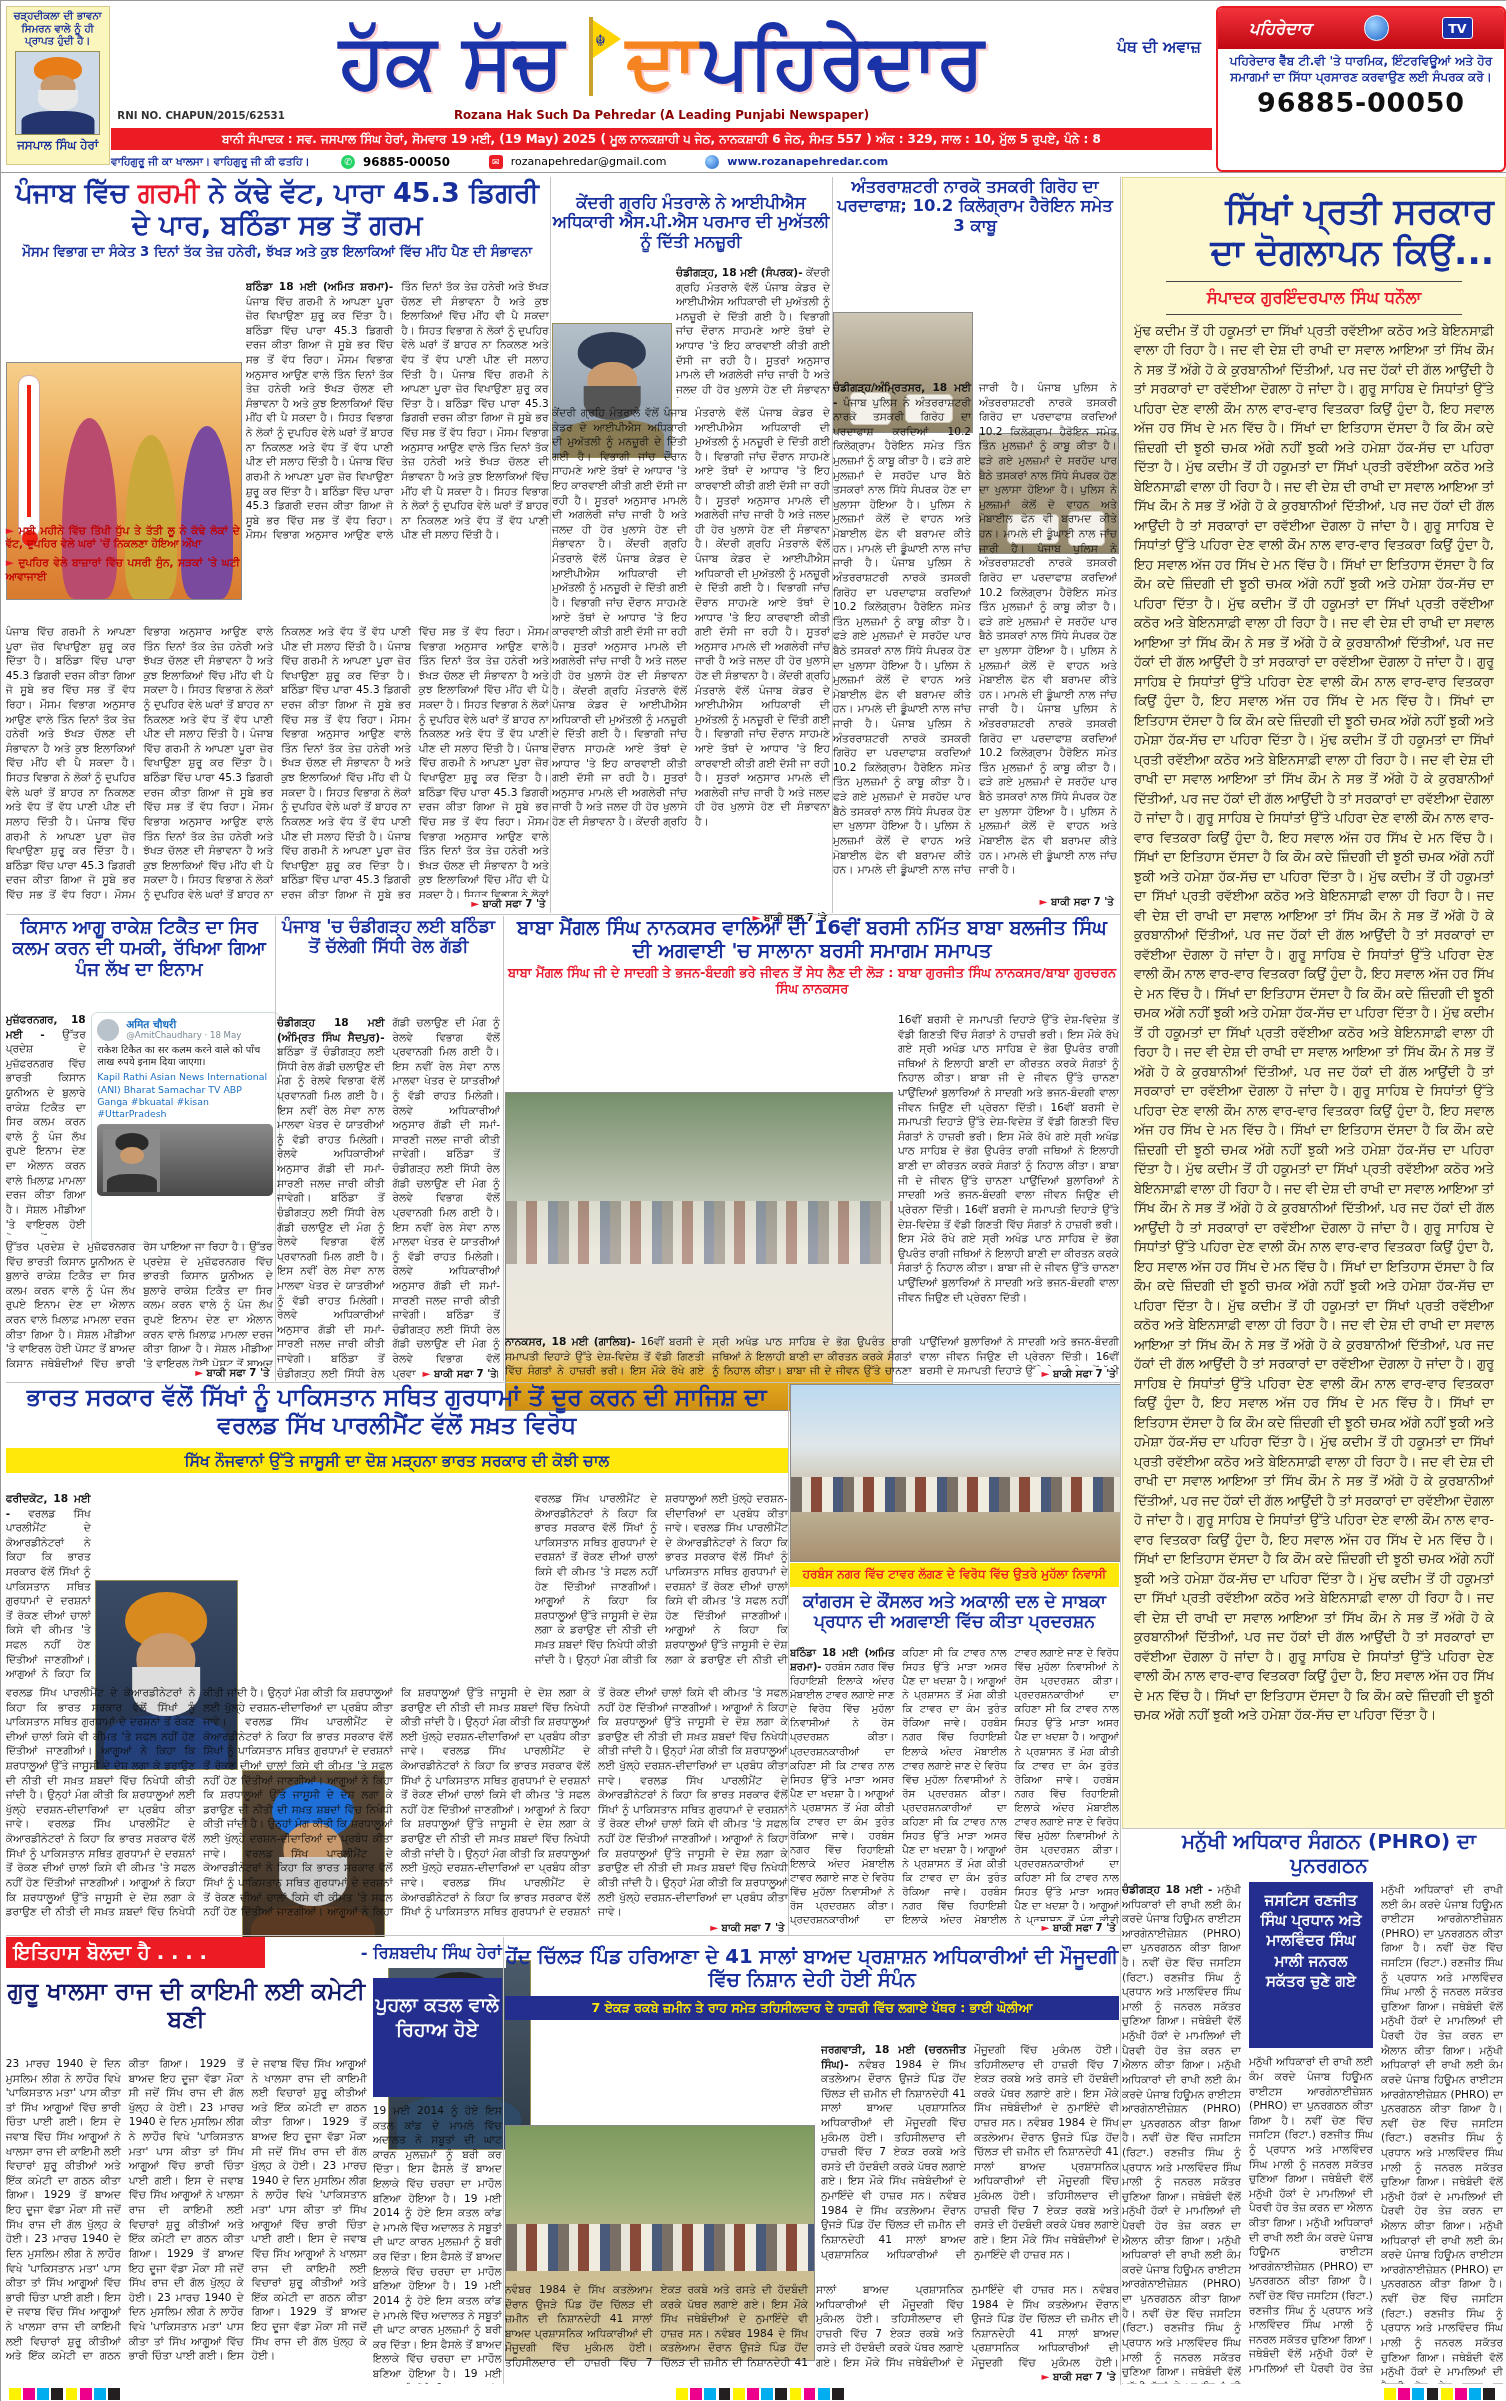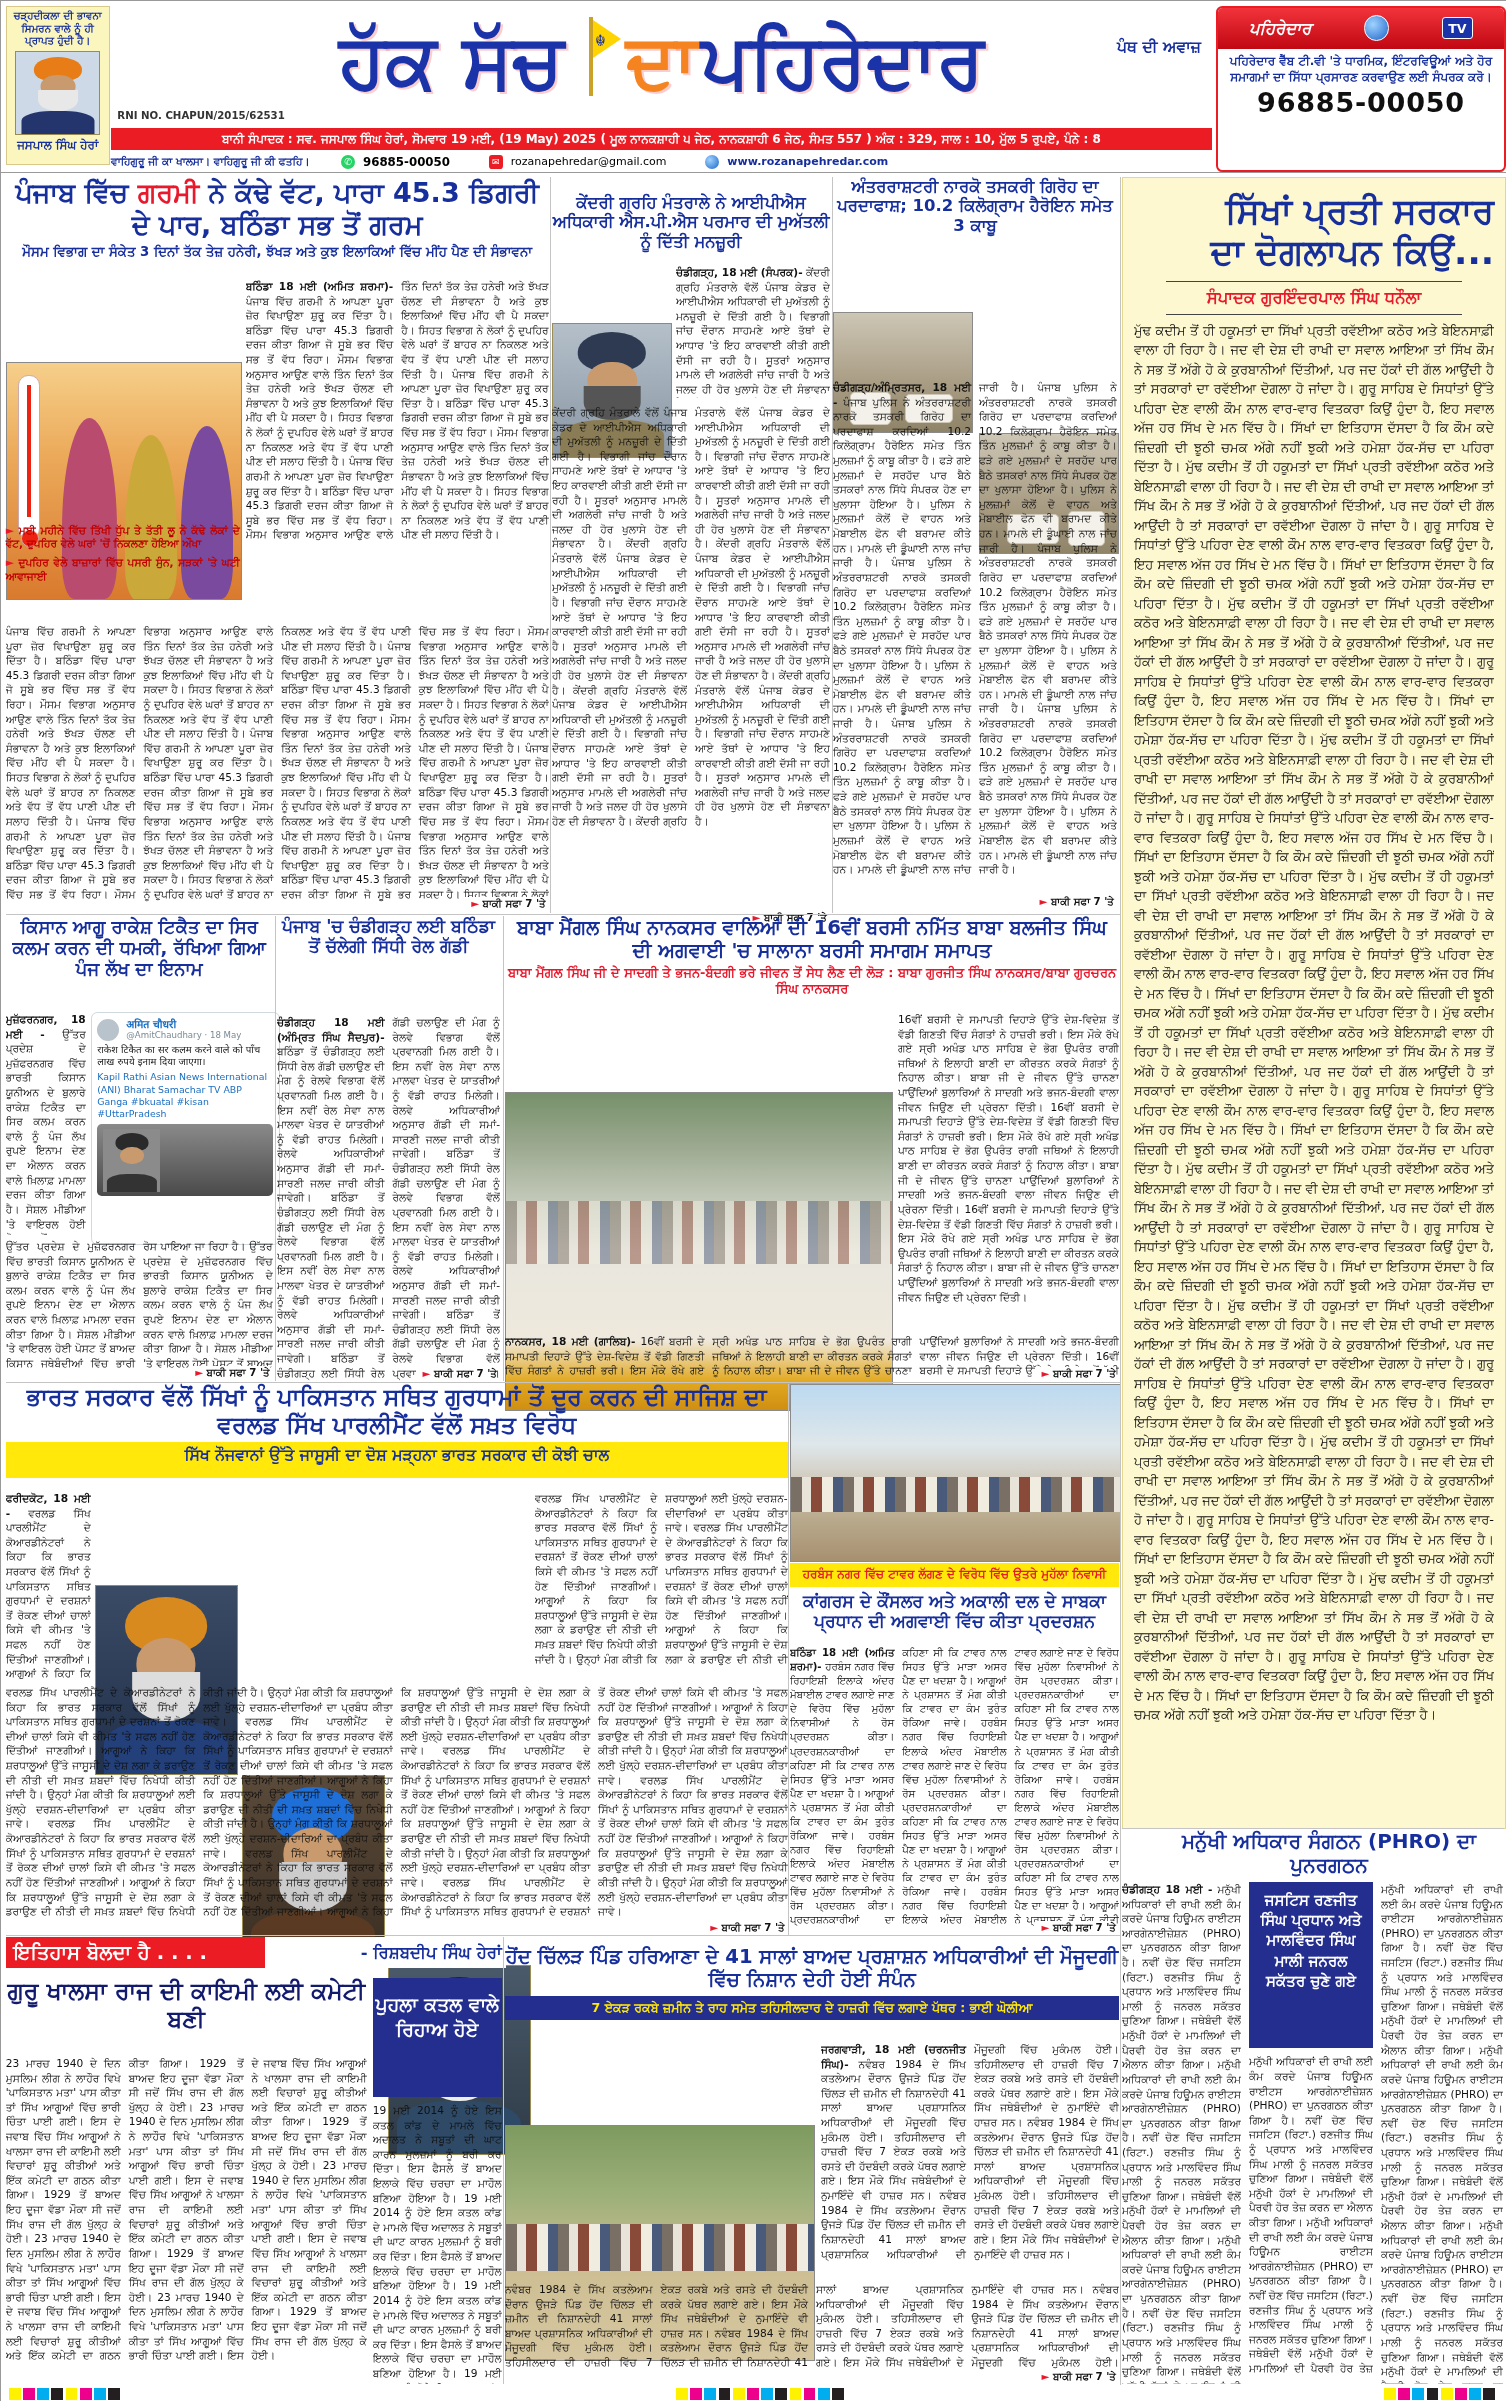--- a/index.html
+++ b/index.html
@@ -105,20 +105,21 @@
     <div class="abs title-row" style="left:0;top:11px;width:100%;">
       <span class="t-blue">ਹੱਕ ਸੱਚ</span>
       <span class="flag">
         <span class="pole"></span><span class="pennant"></span>
         <span class="khanda">☬</span>
       </span>
       <span class="t-orange">ਦਾ</span>
       <span class="t-blue">ਪਹਿਰੇਦਾਰ</span>
     </div>
     <div class="abs" style="left:6.3px;top:104px;font-size:10.2px;font-weight:bold;color:#333;">RNI NO. CHAPUN/2015/62531</div>
+    <div class="abs" style="left:0;top:102px;width:100%;text-align:center;font-size:11.8px;font-weight:bold;color:#8b0000;">Rozana Hak Such Da Pehredar (A Leading Punjabi Newspaper)</div>
     <div class="abs redbar" style="left:0;top:122px;width:100%;height:22px;">ਬਾਨੀ ਸੰਪਾਦਕ : ਸਵ. ਜਸਪਾਲ ਸਿੰਘ ਹੇਰਾਂ, ਸੋਮਵਾਰ 19 ਮਈ, (19 May) 2025 ( ਮੂਲ ਨਾਨਕਸ਼ਾਹੀ ੫ ਜੇਠ, ਨਾਨਕਸ਼ਾਹੀ 6 ਜੇਠ, ਸੰਮਤ 557 ) ਅੰਕ : 329, ਸਾਲ : 10, ਮੁੱਲ 5 ਰੁਪਏ, ਪੰਨੇ : 8</div>
     <div class="abs contactbar" style="left:0;top:148px;width:100%;height:15.7px;">
       <span style="color:#172f9c;font-weight:bold;">ਵਾਹਿਗੁਰੂ ਜੀ ਕਾ ਖਾਲਸਾ। ਵਾਹਿਗੁਰੂ ਜੀ ਕੀ ਫਤਹਿ।</span>
       <span class="ico round" style="background:#25d366;margin-left:23.6px;">✆</span>
       <span style="font-weight:bold;font-size:11.8px;">96885-00050</span>
       <span class="ico" style="background:#ec1c24;margin-left:31px;">✉</span>
       <span style="font-size:11px;">rozanapehredar@gmail.com</span>
       <span class="ico round" style="background:radial-gradient(circle at 35% 35%,#9fd3ff,#1c63c9);margin-left:31px;"></span>
       <span style="font-size:11px;font-weight:bold;color:#172f9c;">www.rozanapehredar.com</span>
     </div>
@@ -260,21 +261,21 @@
     </div>
     <div class="abs bodytext cols3" style="left:0;top:418px;width:614px;height:47px;">
       <span class="dateline">ਨਾਨਕਸਰ, 18 ਮਈ (ਗਾਲਿਬ)-</span>
       <span>16ਵੀਂ ਬਰਸੀ ਦੇ ਸਮਾਪਤੀ ਦਿਹਾੜੇ ਉੱਤੇ ਦੇਸ਼-ਵਿਦੇਸ਼ ਤੋਂ ਵੱਡੀ ਗਿਣਤੀ ਵਿੱਚ ਸੰਗਤਾਂ ਨੇ ਹਾਜ਼ਰੀ ਭਰੀ। ਇਸ ਮੌਕੇ ਰੱਖੇ ਗਏ ਸ੍ਰੀ ਅਖੰਡ ਪਾਠ ਸਾਹਿਬ ਦੇ ਭੋਗ ਉਪਰੰਤ ਰਾਗੀ ਜਥਿਆਂ ਨੇ ਇਲਾਹੀ ਬਾਣੀ ਦਾ ਕੀਰਤਨ ਕਰਕੇ ਸੰਗਤਾਂ ਨੂੰ ਨਿਹਾਲ ਕੀਤਾ। ਬਾਬਾ ਜੀ ਦੇ ਜੀਵਨ ਉੱਤੇ ਚਾਨਣਾ ਪਾਉਂਦਿਆਂ ਬੁਲਾਰਿਆਂ ਨੇ ਸਾਦਗੀ ਅਤੇ ਭਜਨ-ਬੰਦਗੀ ਵਾਲਾ ਜੀਵਨ ਜਿਉਣ ਦੀ ਪ੍ਰੇਰਨਾ ਦਿੱਤੀ। 16ਵੀਂ ਬਰਸੀ ਦੇ ਸਮਾਪਤੀ ਦਿਹਾੜੇ ਉੱਤੇ ਦੇਸ਼-ਵਿਦੇਸ਼ ਤੋਂ ਵੱਡੀ ਗਿਣਤੀ ਵਿੱਚ ਸੰਗਤਾਂ ਨੇ ਹਾਜ਼ਰੀ ਭਰੀ। ਇਸ ਮੌਕੇ ਰੱਖੇ ਗਏ ਸ੍ਰੀ ਅਖੰਡ ਪਾਠ ਸਾਹਿਬ ਦੇ ਭੋਗ ਉਪਰੰਤ ਰਾਗੀ ਜਥਿਆਂ ਨੇ ਇਲਾਹੀ ਬਾਣੀ ਦਾ ਕੀਰਤਨ ਕਰਕੇ ਸੰਗਤਾਂ ਨੂੰ ਨਿਹਾਲ ਕੀਤਾ। ਬਾਬਾ ਜੀ ਦੇ ਜੀਵਨ ਉੱਤੇ ਚਾਨਣਾ ਪਾਉਂਦਿਆਂ ਬੁਲਾਰਿਆਂ ਨੇ ਸਾਦਗੀ ਅਤੇ ਭਜਨ-ਬੰਦਗੀ ਵਾਲਾ ਜੀਵਨ ਜਿਉਣ ਦੀ ਪ੍ਰੇਰਨਾ ਦਿੱਤੀ।</span>
       <div class="cont"><span class="arr">►</span> <span>ਬਾਕੀ ਸਫਾ 7 'ਤੇ</span></div>
     </div>
   </div>
 
   <div class="abs" style="left:4.7px;top:1383px;width:782px;height:551px;">
     <div class="hl" style="font-size:23.6px;">ਭਾਰਤ ਸਰਕਾਰ ਵੱਲੋਂ ਸਿੱਖਾਂ ਨੂੰ ਪਾਕਿਸਤਾਨ ਸਥਿਤ ਗੁਰਧਾਮਾਂ ਤੋਂ ਦੂਰ ਕਰਨ ਦੀ ਸਾਜਿਸ਼ ਦਾ ਵਰਲਡ ਸਿੱਖ ਪਾਰਲੀਮੈਂਟ ਵੱਲੋਂ ਸਖ਼ਤ ਵਿਰੋਧ</div>
-    <div class="band-y" style="margin-top:2px;height:36px;line-height:25px;font-size:15.7px;">ਸਿੱਖ ਨੌਜਵਾਨਾਂ ਉੱਤੇ ਜਾਸੂਸੀ ਦਾ ਦੋਸ਼ ਮੜ੍ਹਨਾ ਭਾਰਤ ਸਰਕਾਰ ਦੀ ਕੋਝੀ ਚਾਲ</div>
+    <div class="band-y" style="margin-top:8px;height:25px;line-height:25px;font-size:15.7px;">ਸਿੱਖ ਨੌਜਵਾਨਾਂ ਉੱਤੇ ਜਾਸੂਸੀ ਦਾ ਦੋਸ਼ ਮੜ੍ਹਨਾ ਭਾਰਤ ਸਰਕਾਰ ਦੀ ਕੋਝੀ ਚਾਲ</div>
     <div class="abs bodytext" style="left:0;top:107px;width:85px;height:188px;">
       <span class="dateline">ਫਰੀਦਕੋਟ, 18 ਮਈ -</span>
       <span>ਵਰਲਡ ਸਿੱਖ ਪਾਰਲੀਮੈਂਟ ਦੇ ਕੋਆਰਡੀਨੇਟਰਾਂ ਨੇ ਕਿਹਾ ਕਿ ਭਾਰਤ ਸਰਕਾਰ ਵੱਲੋਂ ਸਿੱਖਾਂ ਨੂੰ ਪਾਕਿਸਤਾਨ ਸਥਿਤ ਗੁਰਧਾਮਾਂ ਦੇ ਦਰਸ਼ਨਾਂ ਤੋਂ ਰੋਕਣ ਦੀਆਂ ਚਾਲਾਂ ਕਿਸੇ ਵੀ ਕੀਮਤ 'ਤੇ ਸਫਲ ਨਹੀਂ ਹੋਣ ਦਿੱਤੀਆਂ ਜਾਣਗੀਆਂ। ਆਗੂਆਂ ਨੇ ਕਿਹਾ ਕਿ ਸ਼ਰਧਾਲੂਆਂ ਉੱਤੇ ਜਾਸੂਸੀ ਦੇ ਦੋਸ਼ ਲਗਾ ਕੇ ਡਰਾਉਣ ਦੀ ਨੀਤੀ ਦੀ ਸਖ਼ਤ ਸ਼ਬਦਾਂ ਵਿੱਚ ਨਿਖੇਧੀ ਕੀਤੀ ਜਾਂਦੀ ਹੈ। ਉਨ੍ਹਾਂ ਮੰਗ ਕੀਤੀ ਕਿ ਸ਼ਰਧਾਲੂਆਂ ਲਈ ਖੁੱਲ੍ਹੇ ਦਰਸ਼ਨ-ਦੀਦਾਰਿਆਂ ਦਾ ਪ੍ਰਬੰਧ ਕੀਤਾ ਜਾਵੇ। ਵਰਲਡ ਸਿੱਖ ਪਾਰਲੀਮੈਂਟ ਦੇ ਕੋਆਰਡੀਨੇਟਰਾਂ ਨੇ ਕਿਹਾ ਕਿ ਭਾਰਤ ਸਰਕਾਰ ਵੱਲੋਂ ਸਿੱਖਾਂ ਨੂੰ ਪਾਕਿਸਤਾਨ ਸਥਿਤ ਗੁਰਧਾਮਾਂ ਦੇ ਦਰਸ਼ਨਾਂ ਤੋਂ ਰੋਕਣ ਦੀਆਂ ਚਾਲਾਂ ਕਿਸੇ ਵੀ ਕੀਮਤ 'ਤੇ ਸਫਲ ਨਹੀਂ ਹੋਣ ਦਿੱਤੀਆਂ ਜਾਣਗੀਆਂ। ਆਗੂਆਂ ਨੇ ਕਿਹਾ ਕਿ ਸ਼ਰਧਾਲੂਆਂ ਉੱਤੇ ਜਾਸੂਸੀ ਦੇ ਦੋਸ਼ ਲਗਾ ਕੇ ਡਰਾਉਣ ਦੀ ਨੀਤੀ ਦੀ ਸਖ਼ਤ ਸ਼ਬਦਾਂ ਵਿੱਚ ਨਿਖੇਧੀ ਕੀਤੀ ਜਾਂਦੀ ਹੈ। ਉਨ੍ਹਾਂ ਮੰਗ ਕੀਤੀ ਕਿ ਸ਼ਰਧਾਲੂਆਂ ਲਈ ਖੁੱਲ੍ਹੇ ਦਰਸ਼ਨ-ਦੀਦਾਰਿਆਂ ਦਾ ਪ੍ਰਬੰਧ ਕੀਤਾ ਜਾਵੇ।</span>
     </div>
     <div class="abs photo portrait ph-speak1" style="left:89px;top:107px;width:141px;height:188px;">
       <div class="pt-turban" style="background:#d88a1f;"></div>
         <div class="pt-face"></div>
         <div class="pt-beard" style="background:#ddd;"></div>
         <div class="pt-torso" style="background:#23407a;"></div>
     </div>

